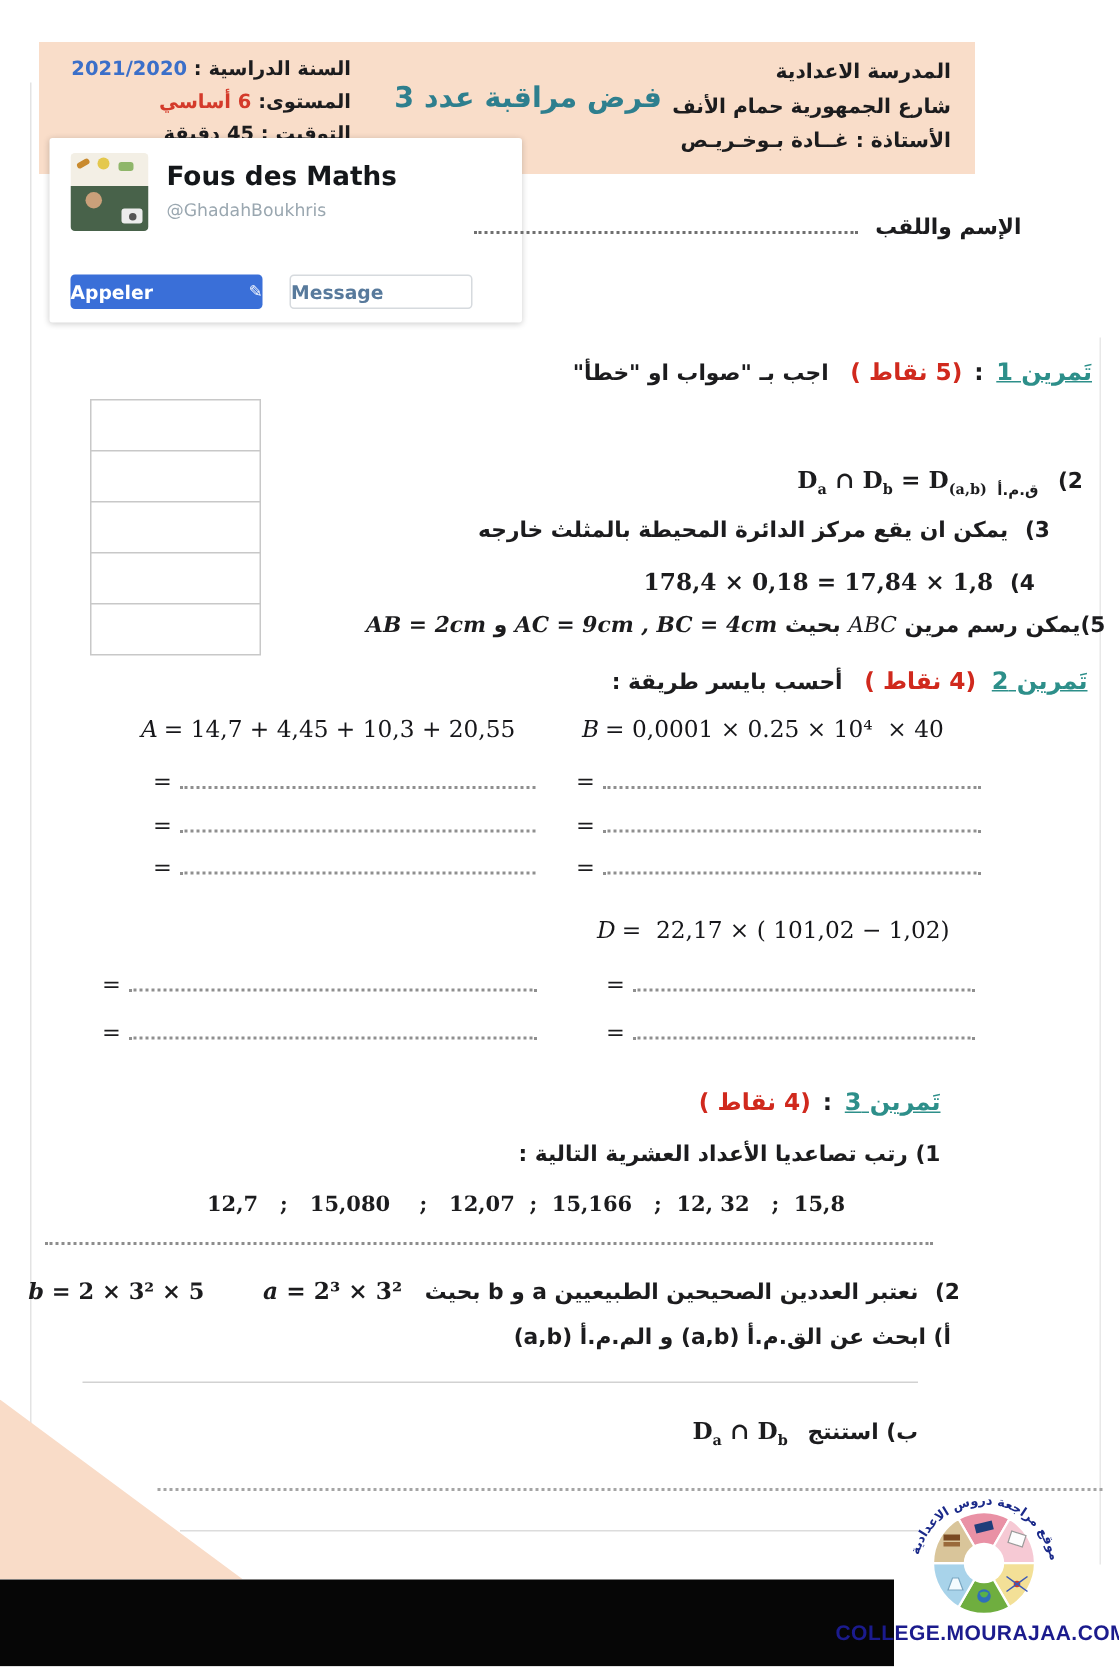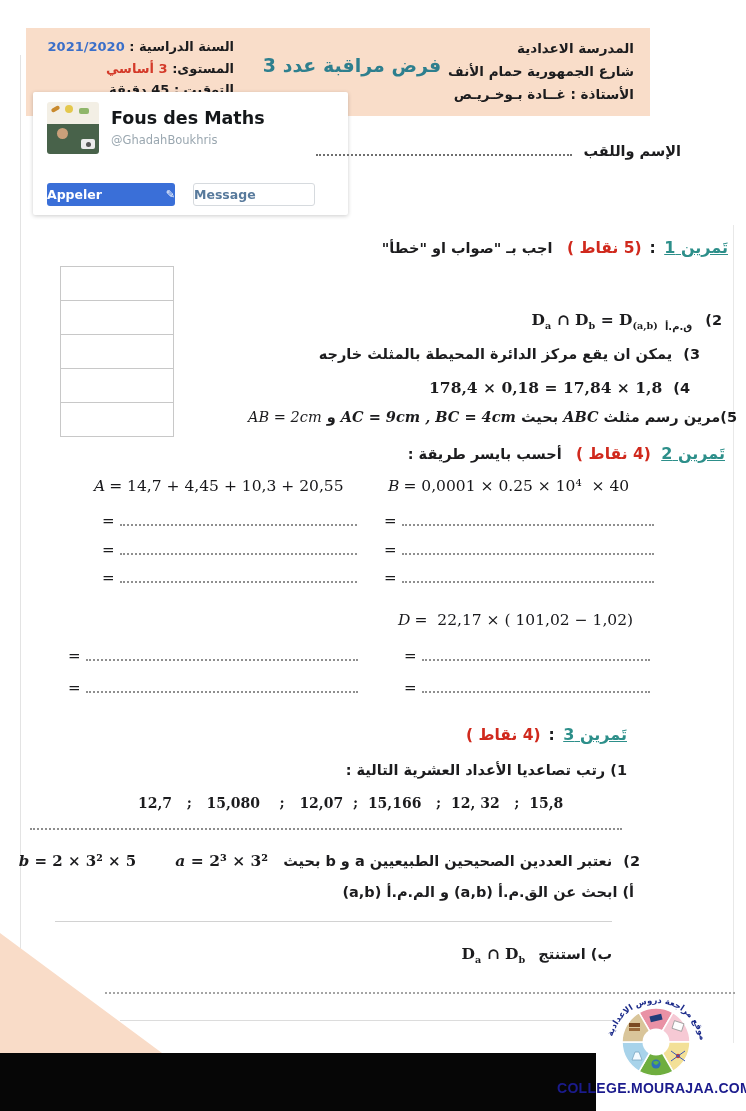--- a/index.html
+++ b/index.html
@@ -53,21 +53,21 @@
     <div class="abs rtl" style="right:16px;top:9px;width:250px;text-align:right;font-size:13.5px;font-weight:700;line-height:23px;">
       <div>المدرسة الاعدادية</div>
       <div>شارع الجمهورية  حمام الأنف</div>
       <div>الأستاذة : غــادة بـوخـريـص</div>
     </div>
 
     <div class="abs rtl" style="left:224px;top:26px;width:204px;text-align:center;font-size:19px;font-weight:700;color:#2e7f8e;">فرض مراقبة عدد 3</div>
 
     <div class="abs rtl" style="left:10px;top:8px;width:198px;text-align:right;font-size:13px;font-weight:700;line-height:21.5px;">
       <div><span>السنة الدراسية : </span><span style="color:#3b6fc9;">2021/2020</span></div>
-      <div><span>المستوى: </span><span style="color:#d43a2a;">3 أساسي</span></div>
+      <div><span>المستوى: </span><span style="color:#d43a2a;">6 أساسي</span></div>
       <div><span>التوقيت : </span><span>45 دقيقة</span></div>
     </div>
   </div>
 
   <div class="abs card" style="left:33px;top:92px;width:315px;height:123px;">
     <div class="abs" style="left:14px;top:10px;width:52px;height:52px;border-radius:3px;overflow:hidden;">
       <div style="height:22px;background:#f3efe5;position:relative;">
         <span class="doodle" style="left:4px;top:5px;width:9px;height:4px;background:#c98a2e;transform:rotate(-30deg);"></span>
         <span class="doodle" style="left:18px;top:3px;width:8px;height:8px;background:#e4c84d;border-radius:50%;"></span>
         <span class="doodle" style="left:32px;top:6px;width:10px;height:6px;background:#8fb66a;"></span>
@@ -120,26 +120,26 @@
     <span class="num">3)</span>
     <span>يمكن ان يقع مركز الدائرة المحيطة بالمثلث خارجه</span>
   </div>
 
   <div class="abs rtl item" style="right:56px;top:379px;">
     <span class="num">4)</span>
     <span class="ltr mathf pre" style="font-size:15.5px;font-weight:600;text-align:center;">178,4 × 0,18 = 17,84 × 1,8</span>
   </div>
 
   <div class="abs rtl item" style="right:9px;top:408px;">
-    <span>5)</span><span>مرين رسم مثلث</span>
-    <span class="ltr mv" style="font-weight:700;">ABC</span>
+    <span>5)</span><span>يمكن رسم مرين</span>
+    <span class="ltr mv" style="font-weight:400;">ABC</span>
     <span>بحيث</span>
     <span class="ltr mv pre" style="font-weight:600;">AC = 9cm , BC = 4cm</span>
     <span>و</span>
-    <span class="ltr mv pre" style="font-weight:400;">AB = 2cm</span>
+    <span class="ltr mv pre" style="font-weight:700;">AB = 2cm</span>
   </div>
 
   <div class="abs rtl exhead" style="right:21px;top:444px;">
     <span class="extitle">تَمرين 2</span>
     <span class="pts">(4 نقاط )</span>
     <span style="font-size:14.5px;margin-right:4px;">أحسب بايسر طريقة :</span>
   </div>
 
   <div class="abs mathf mline pre" style="left:94px;top:477px;"><i class="mv">A</i><span>= 14,7 + 4,45 + 10,3 + 20,55</span></div>
   <div class="abs mathf mline pre" style="left:388px;top:477px;"><i class="mv">B</i><span>= 0,0001 × 0.25 × 10⁴  × 40</span></div>

